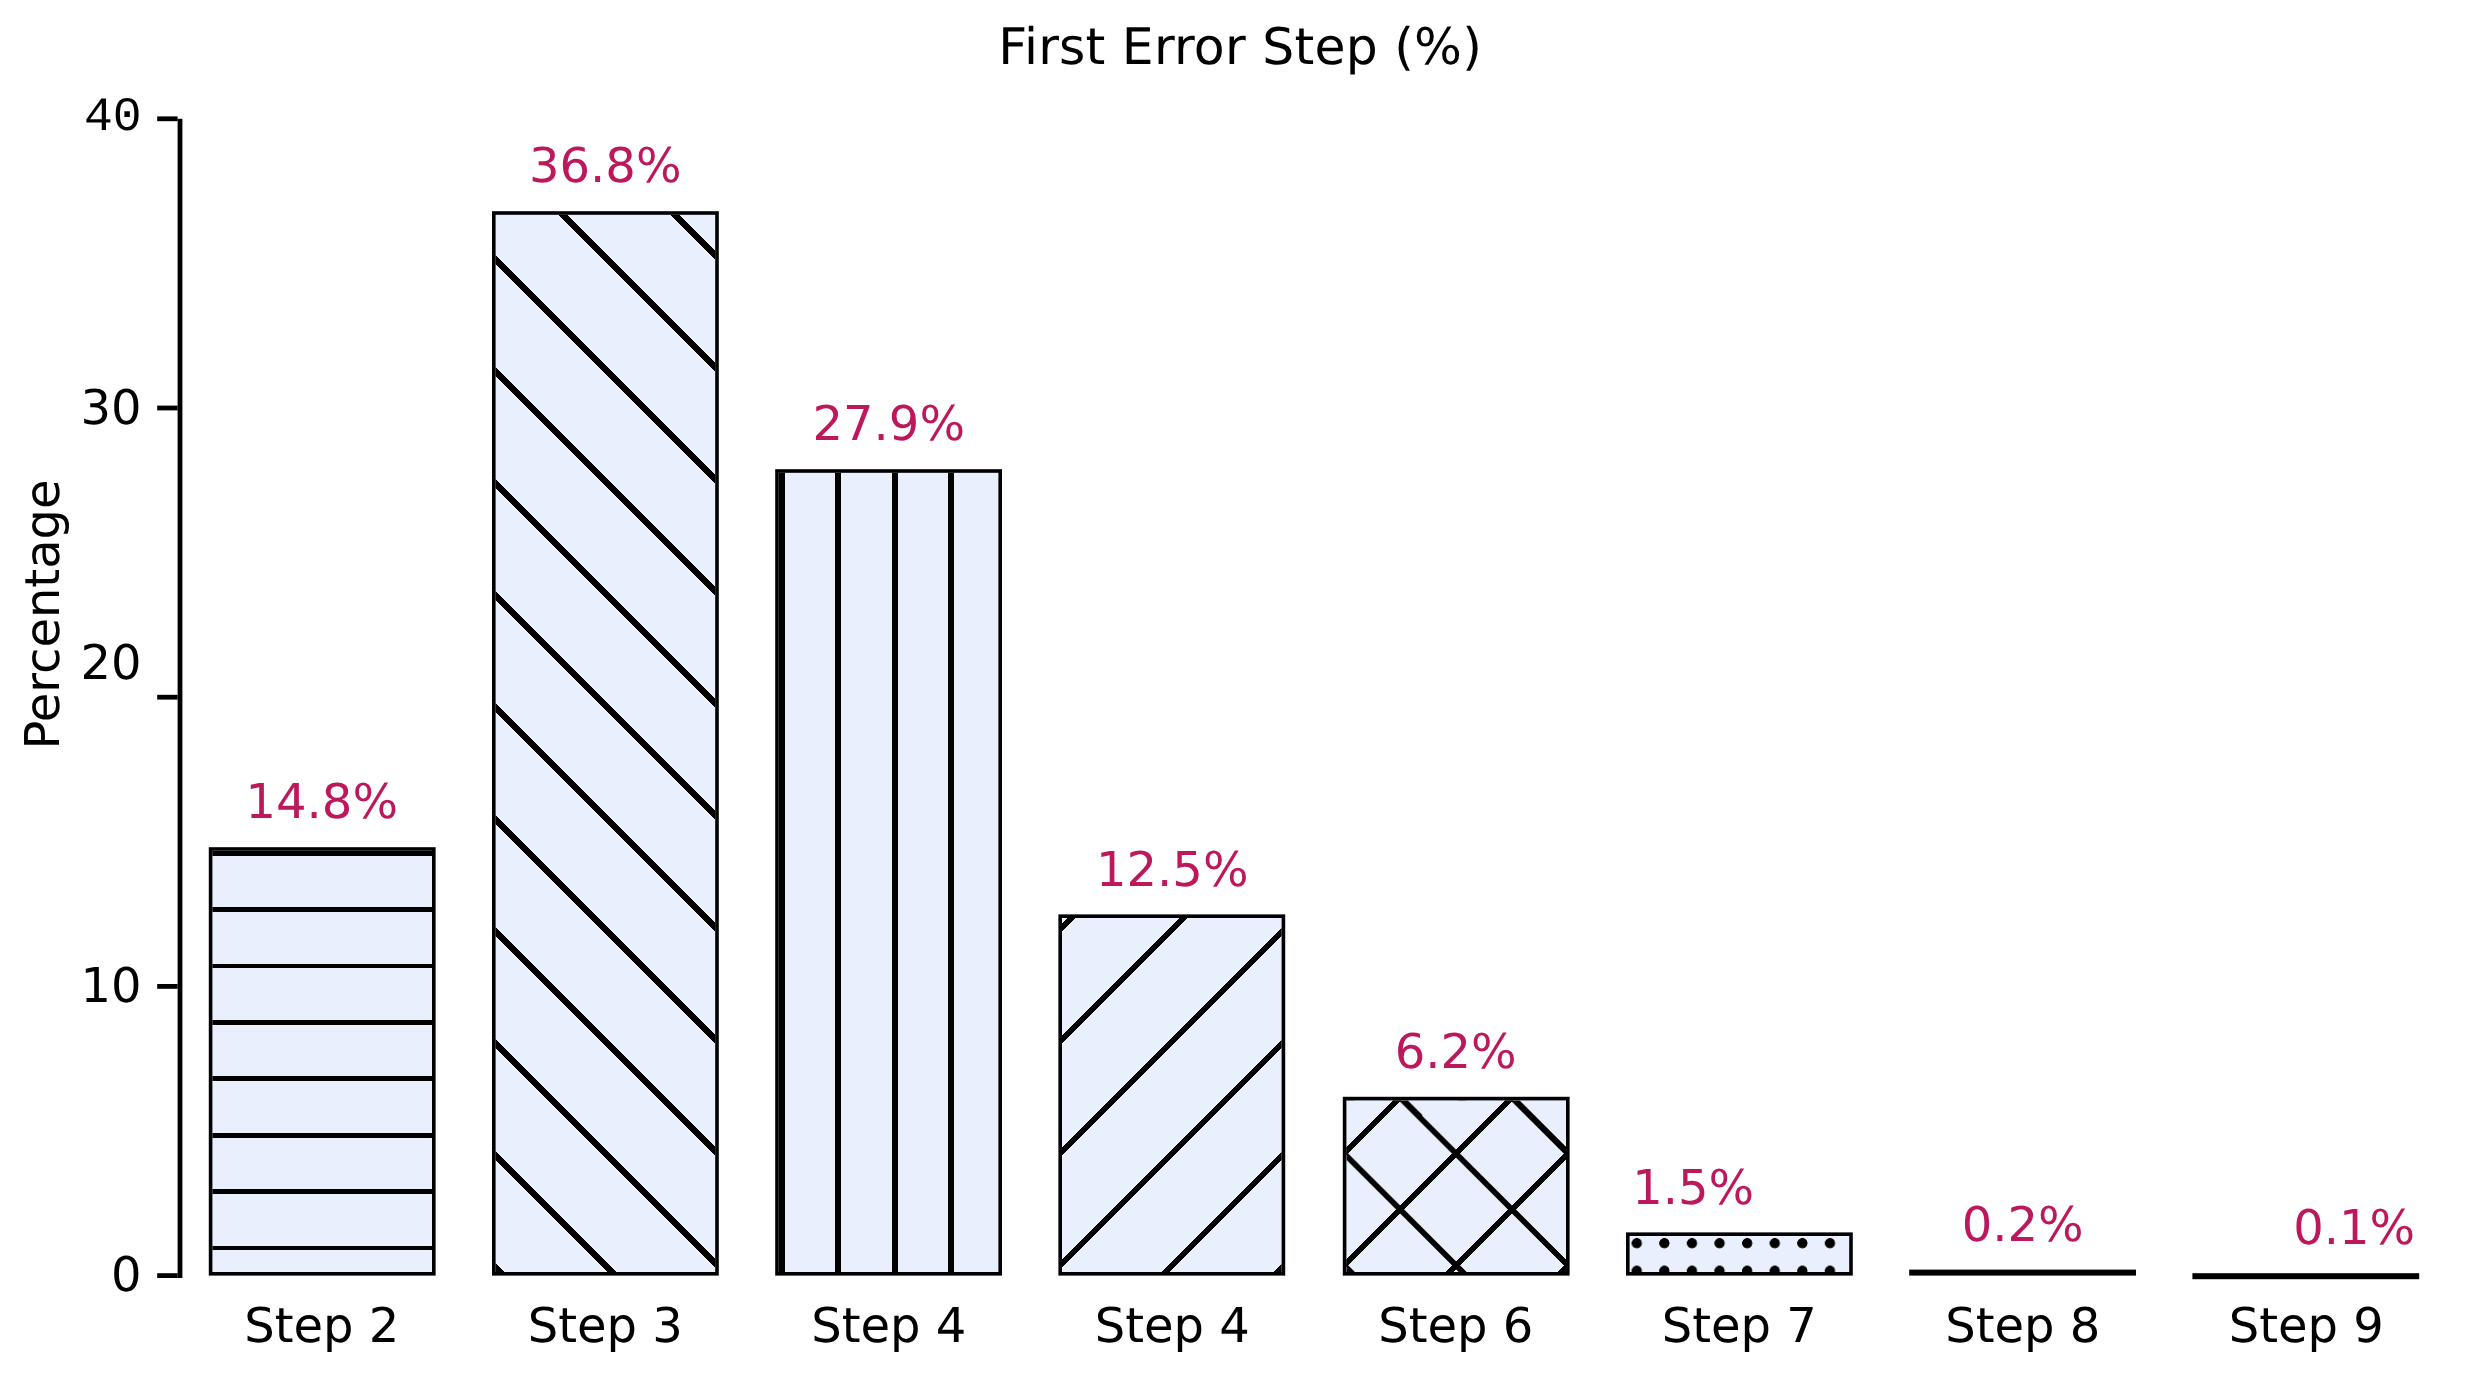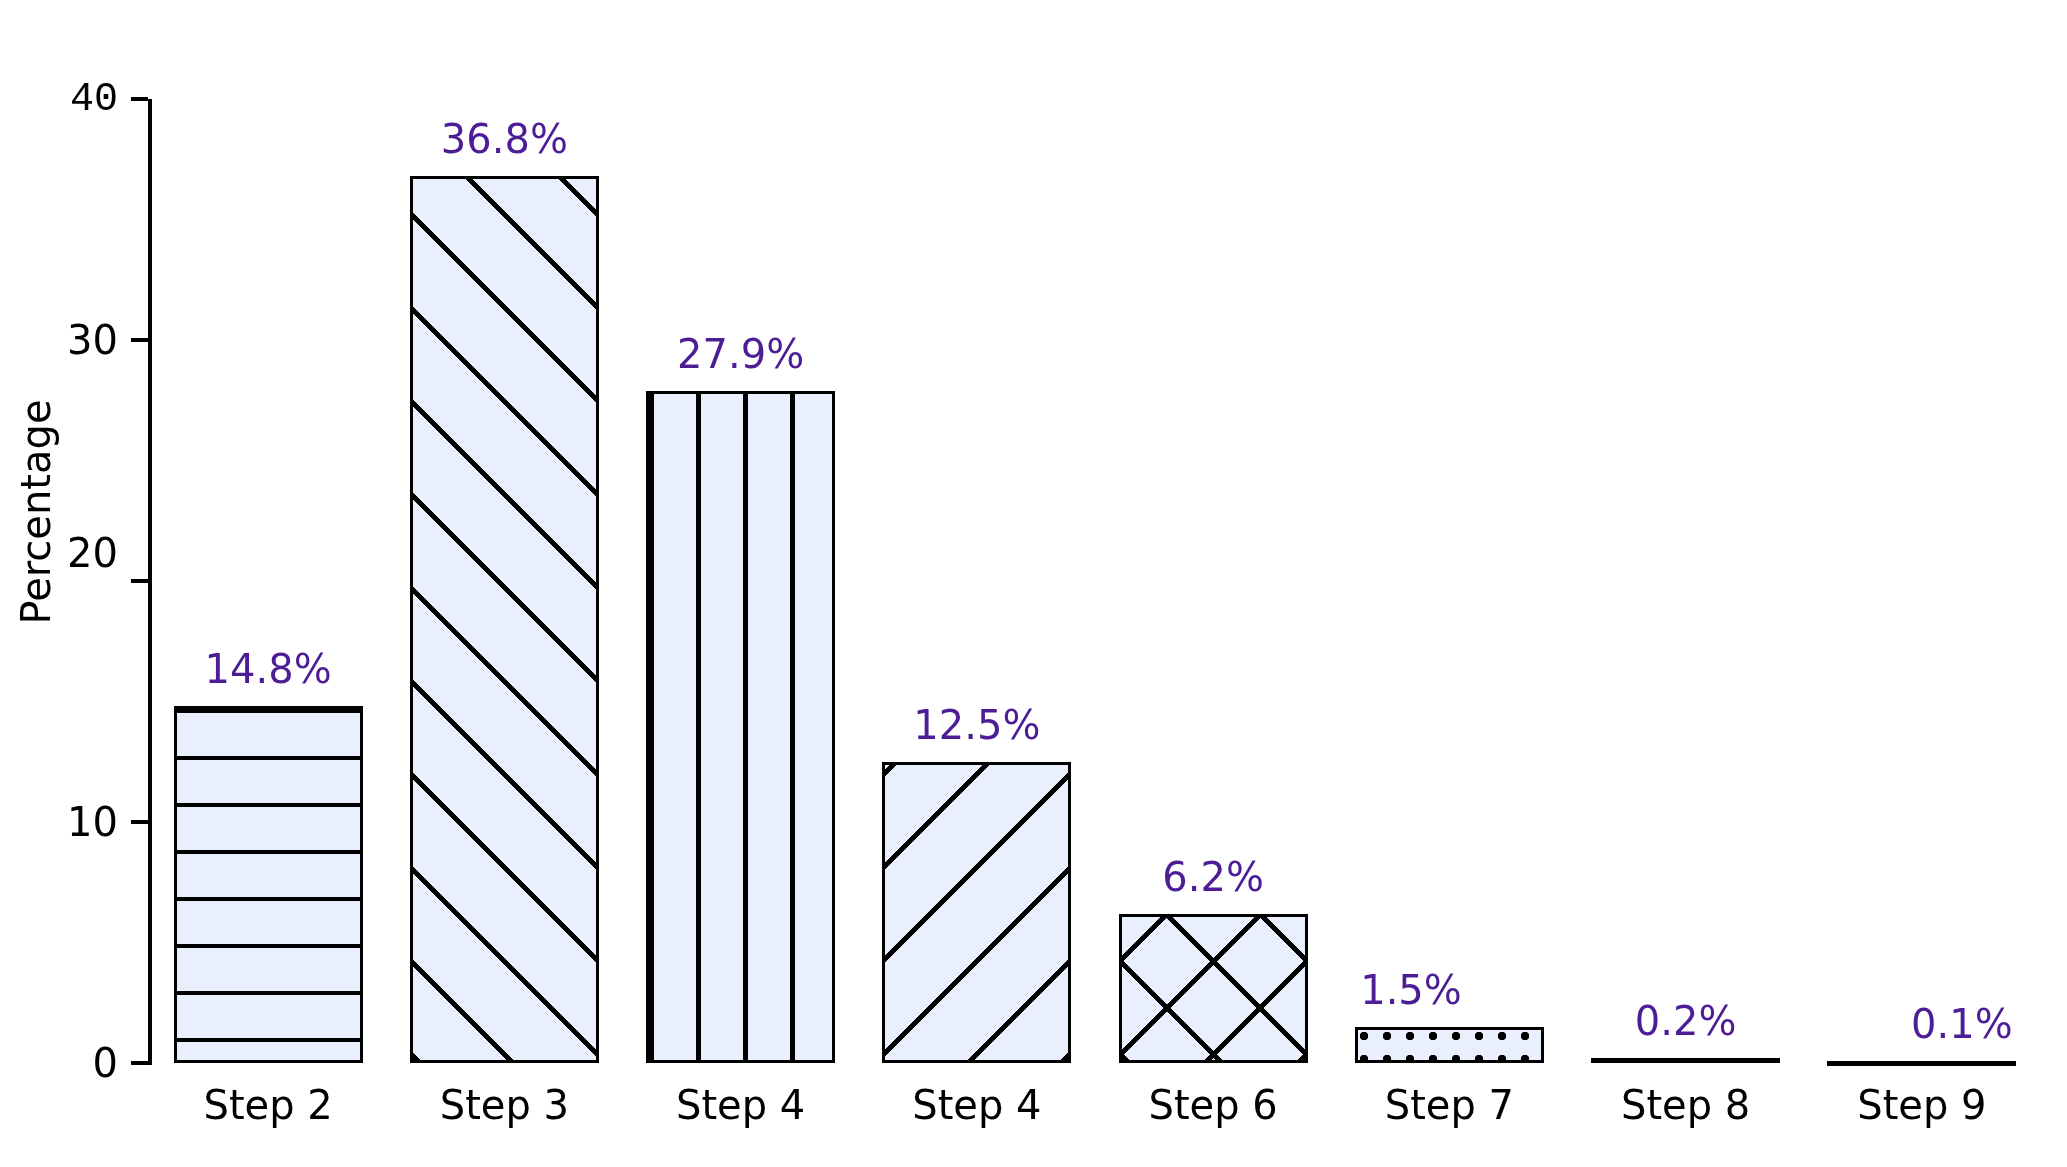--- a/index.html
+++ b/index.html
@@ -32,21 +32,21 @@
     background-color:#e9effc;
     background-repeat:repeat;
   }
   .bar-thin{border:none;background:#000000;}
 
   .xtick-label{
     position:absolute;top:1082px;font-size:40px;color:#000;text-align:center;white-space:nowrap;
     transform:translateX(-50%);
   }
   .bar-value{
-    position:absolute;font-size:40px;color:#4c1d95;text-align:center;white-space:nowrap;
+    position:absolute;font-size:40px;color:#be185d;text-align:center;white-space:nowrap;
     transform:translate(-50%,-100%);
   }
 
   
   .hatch-horizontal{
     background-image:repeating-linear-gradient(to bottom,
       #000 0px,#000 4px,rgba(0,0,0,0) 4px,rgba(0,0,0,0) 47px);
   }
   .hatch-fslash{
     background-image:repeating-linear-gradient(45deg,
@@ -70,20 +70,21 @@
       radial-gradient(circle at 6px 6px, #000 4px, rgba(0,0,0,0) 4.5px);
     background-size:23px 23px;
   }
   .hatch-none{background-image:none;}
 </style>
 </head>
 <body>
 
 <div id="chart-root">
 
+  <div id="chart-title">First Error Step (%)</div>
 
   <div id="axis-y-title">Percentage</div>
 
   <div id="axis-y-spine"></div>
   <div id="axis-x-spine"></div>
 
   <div id="ytick-layer">
       <div class="ytick-mark" style="top: 97px;"></div>
       <div class="ytick-label-box" style="top: 99px; font-family: Liberation Mono, monospace;">40</div>
       <div class="ytick-mark" style="top: 338px;"></div>

